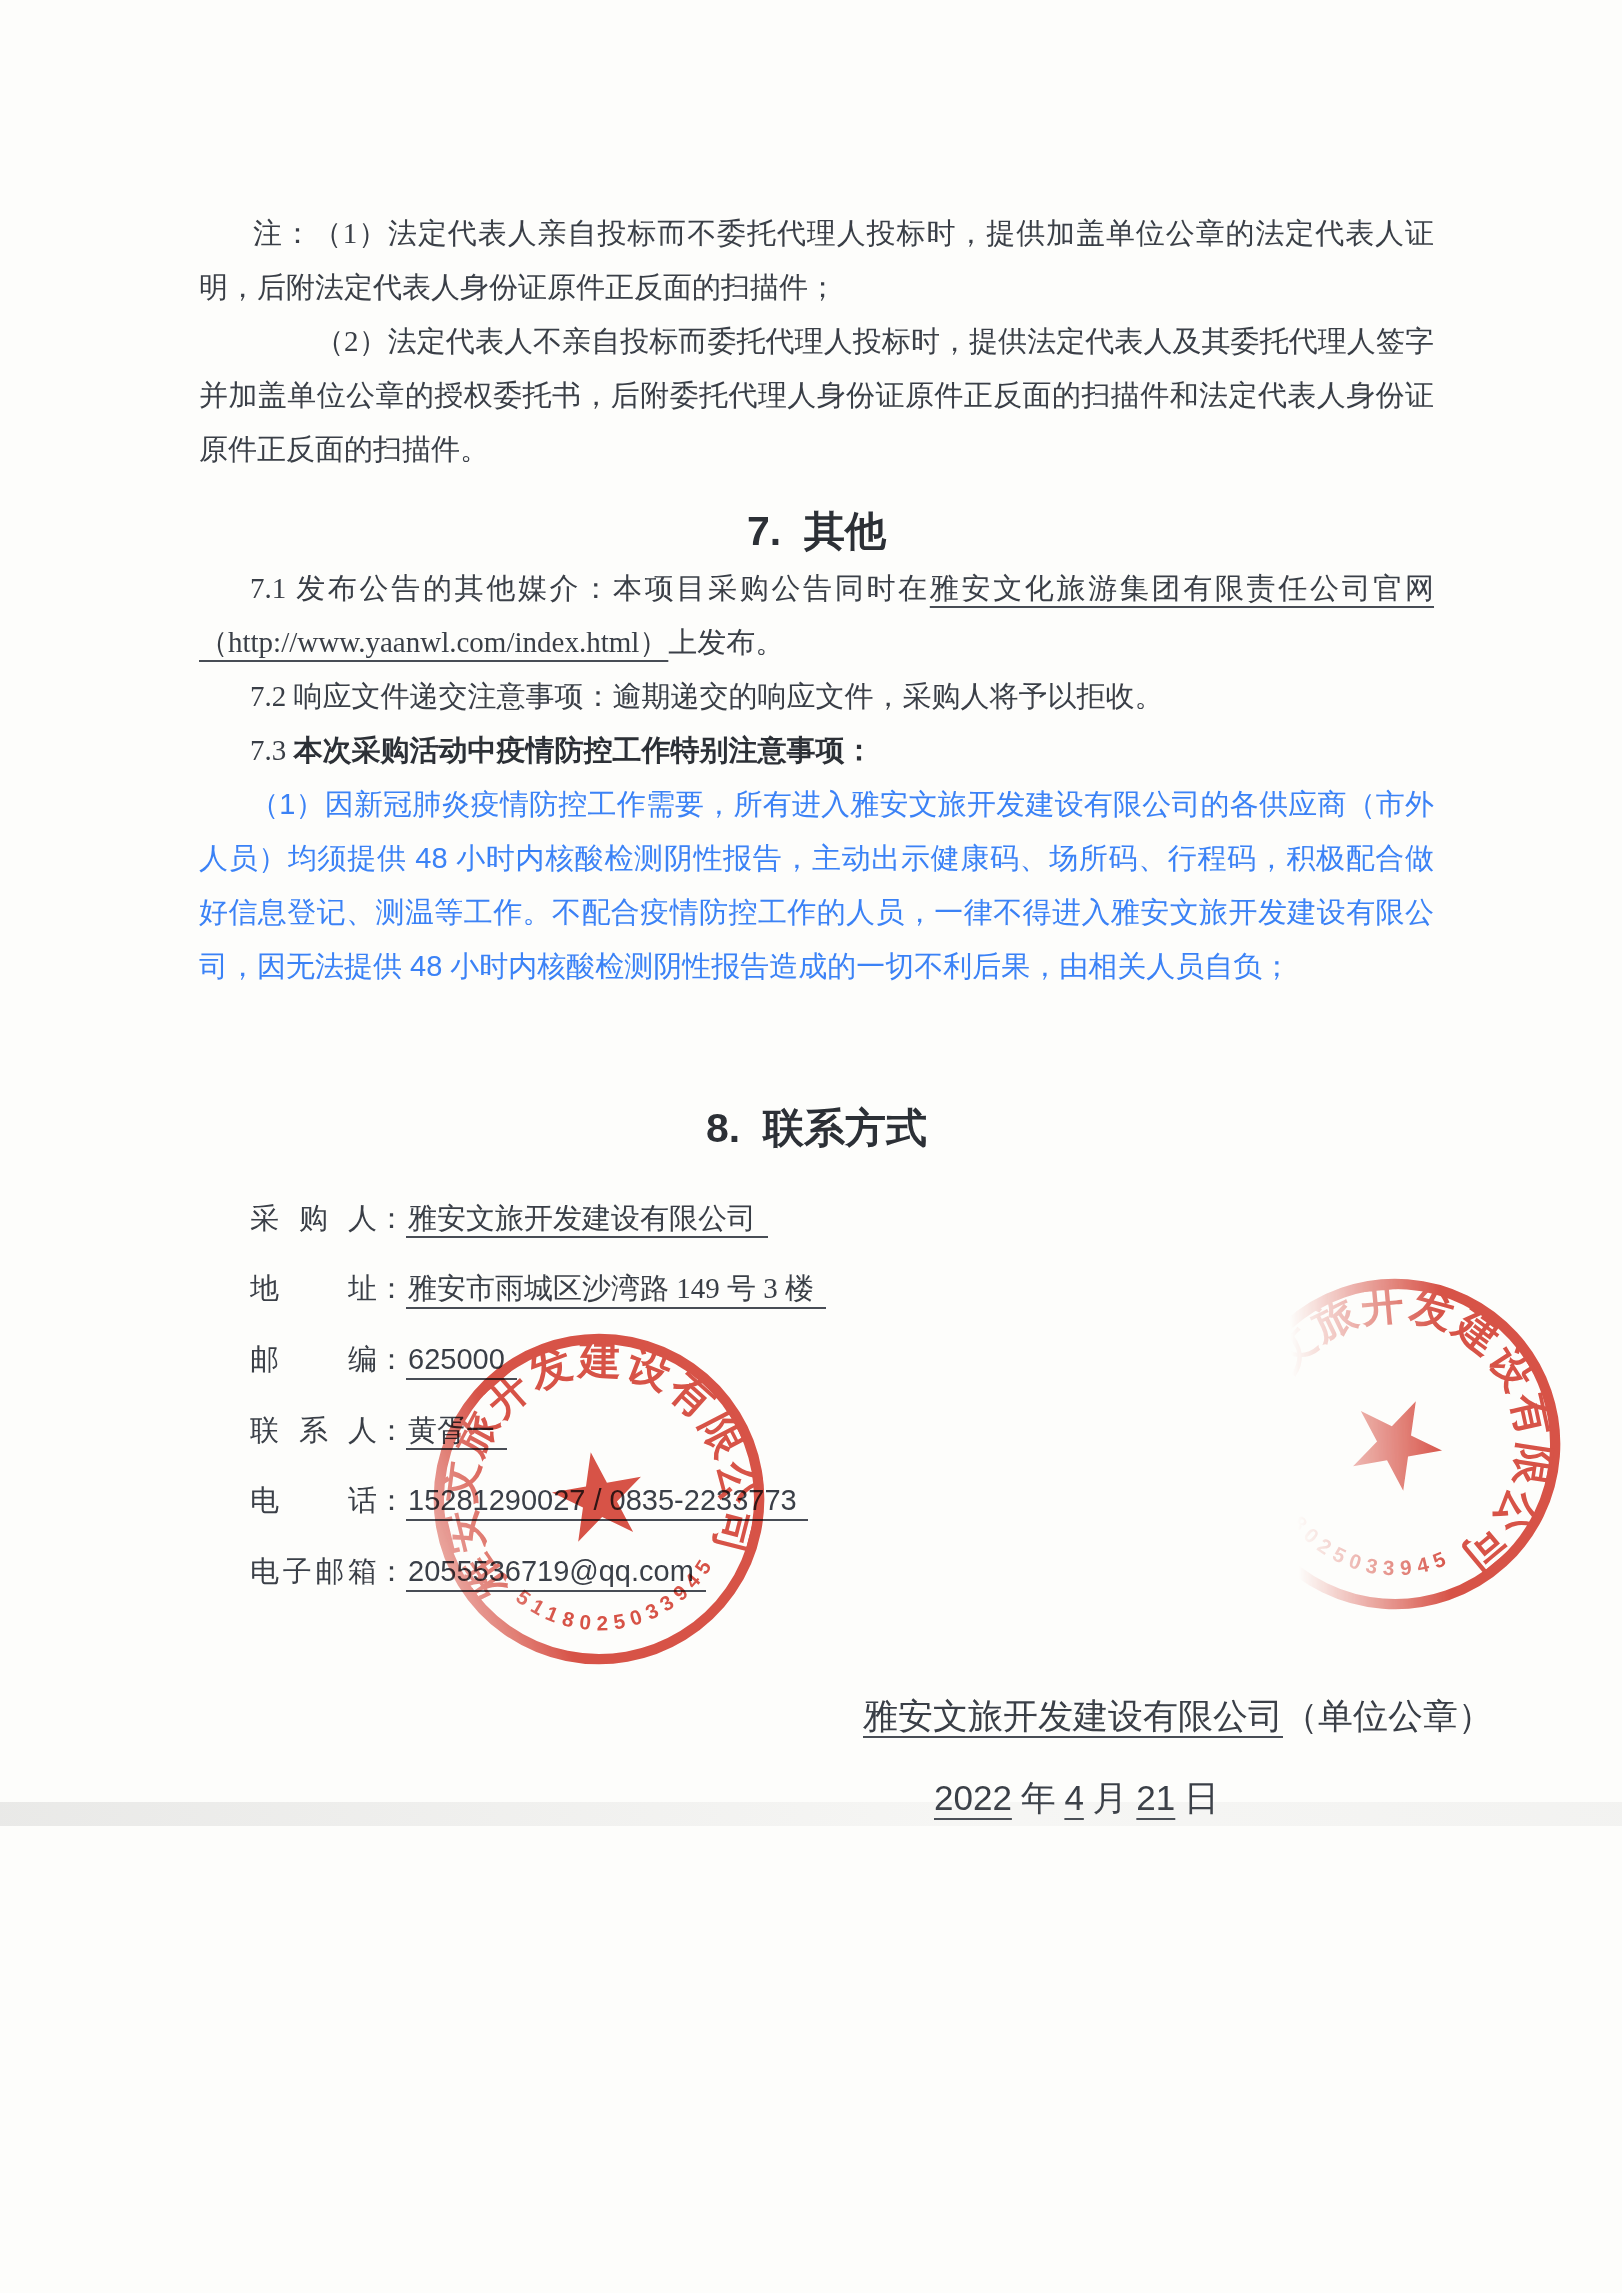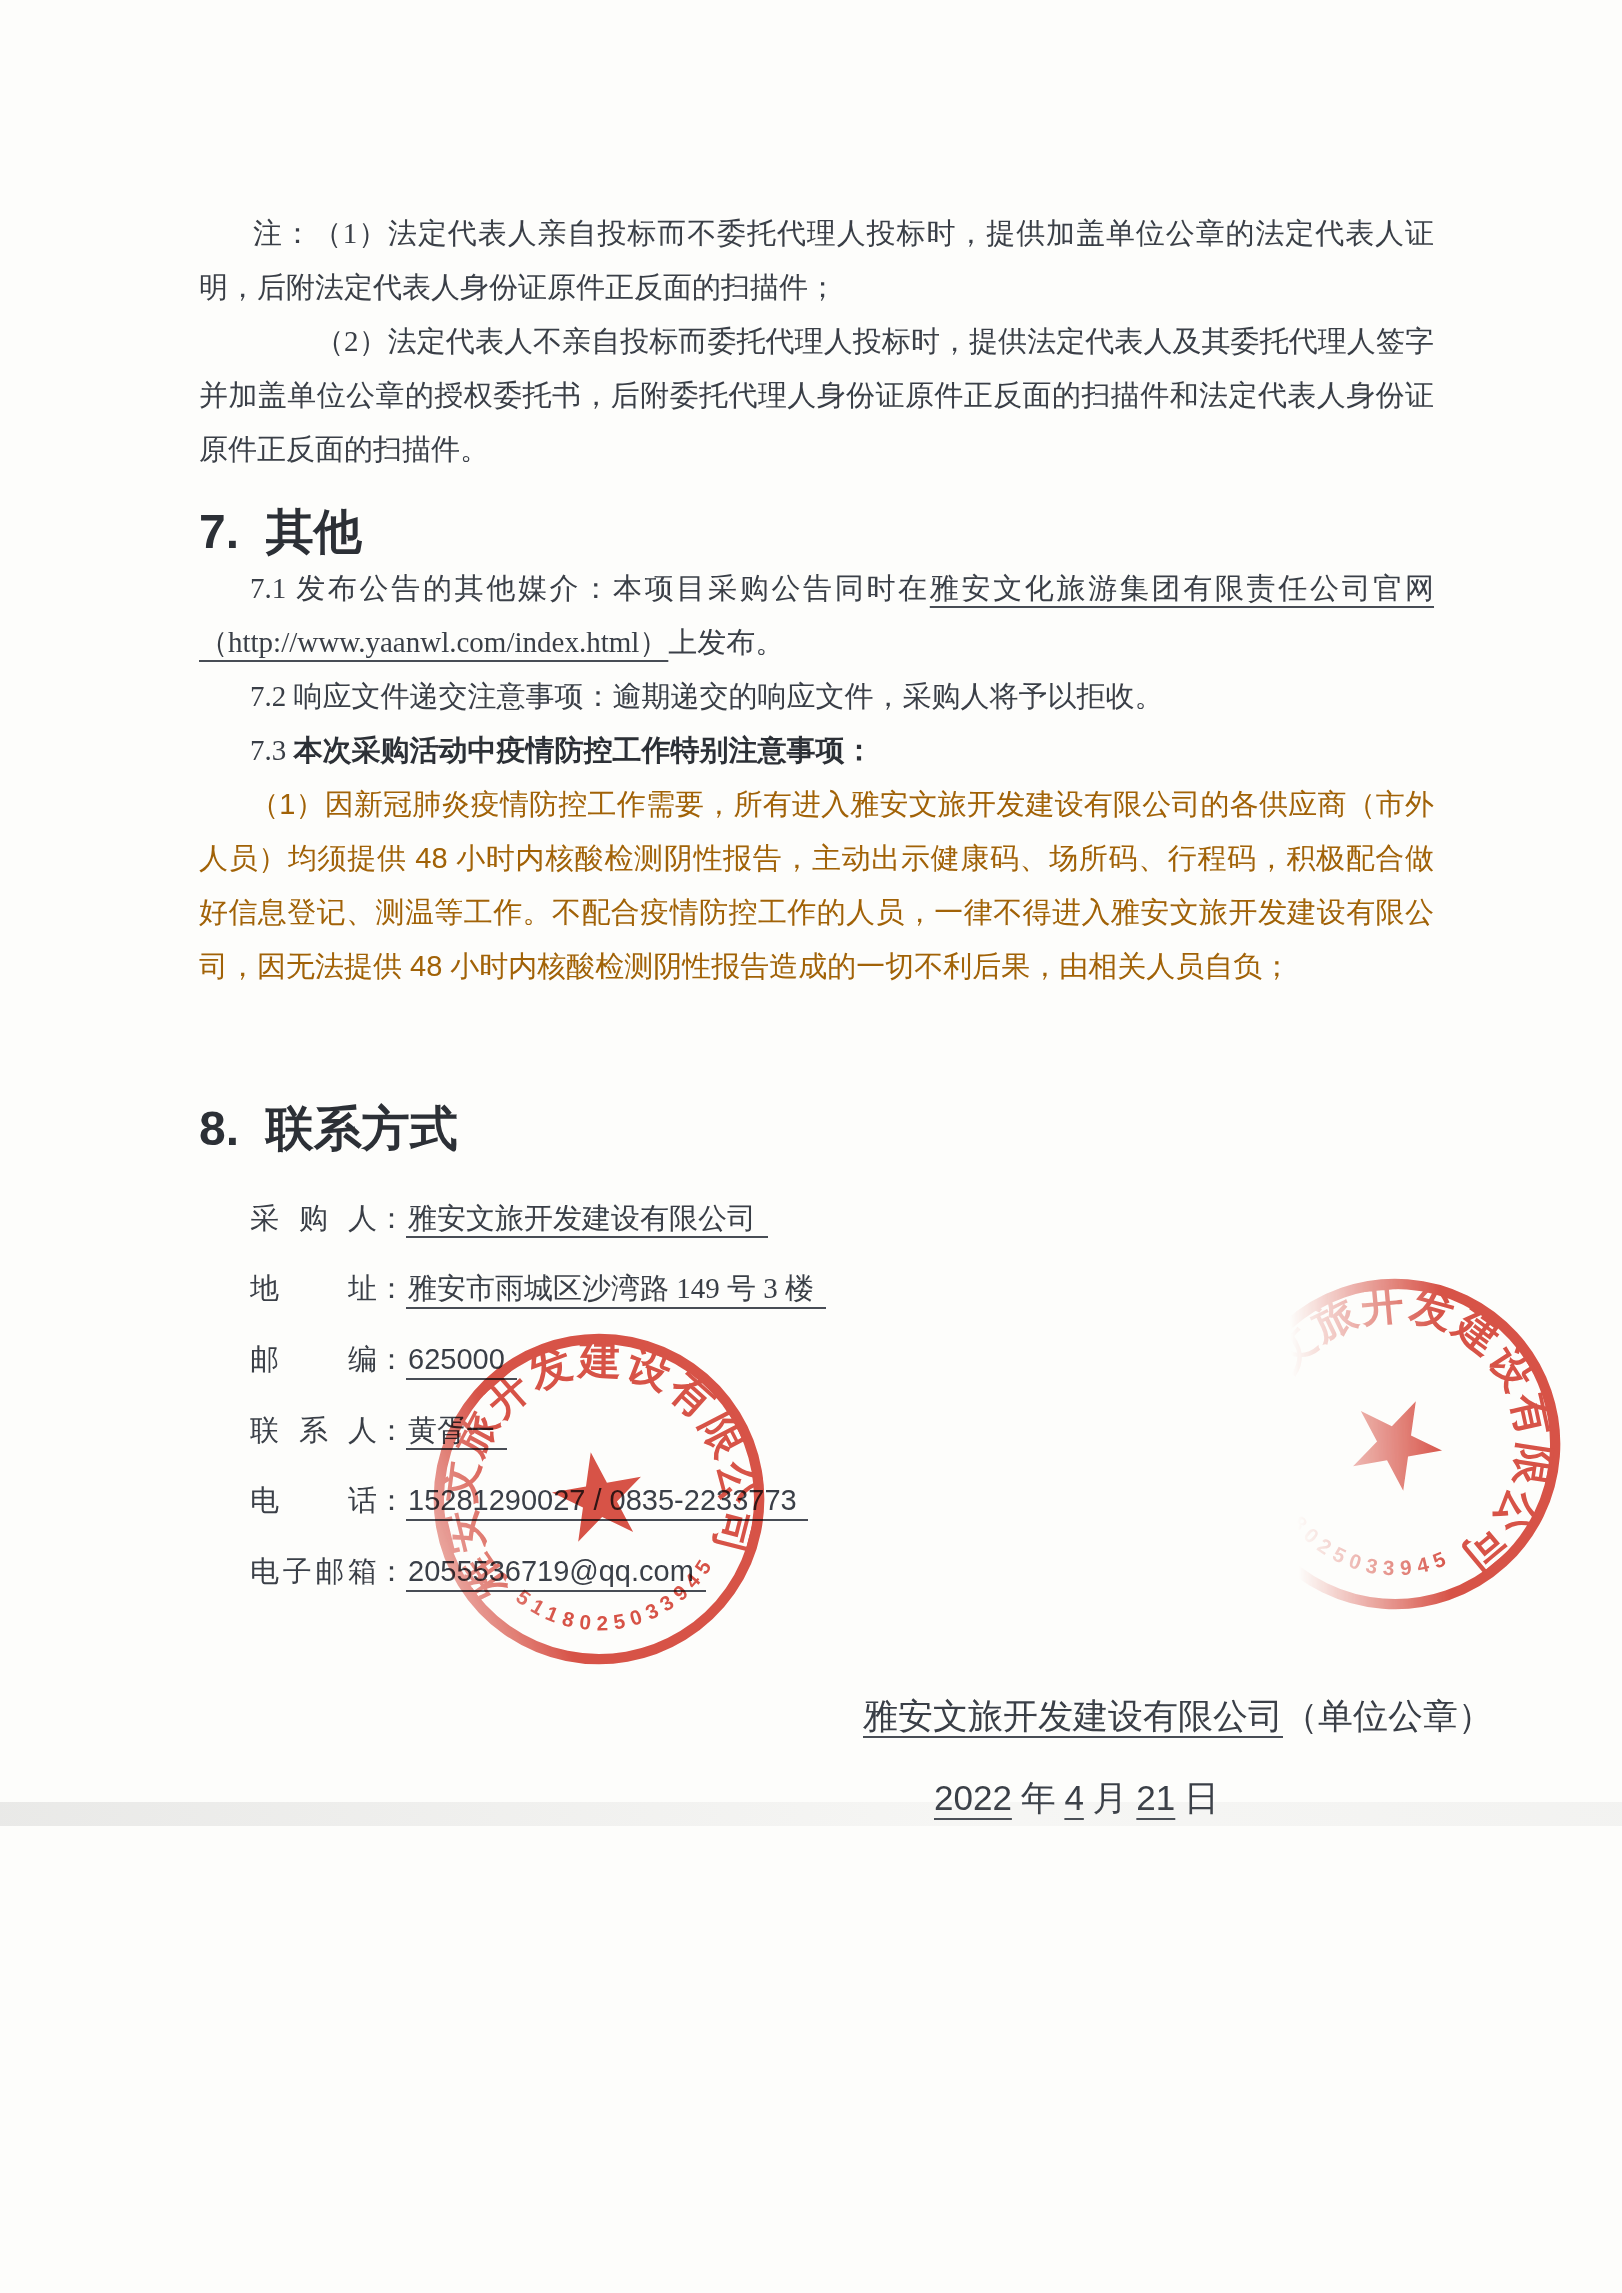--- a/index.html
+++ b/index.html
@@ -8,25 +8,25 @@
   .page{
     position:relative; width:1622px; height:2294px; margin:0 auto;
     background:#fdfdfb; overflow:hidden;
     font-family:"Liberation Serif","DejaVu Serif",serif;
     color:var(--ink);
   }
   .content{ position:absolute; left:199px; top:206px; width:1235px; }
   p.body{ margin:0; font-size:29px; line-height:54px; text-align:justify; }
   .ind1{ text-indent:54px; }
   .ind2{ text-indent:116px; margin-top:19.6px; }
-  .sans{ font-family:"Liberation Sans","DejaVu Sans",sans-serif; color:#a16207; }
+  .sans{ font-family:"Liberation Sans","DejaVu Sans",sans-serif; color:#3b82f6; }
   h1.sec{
     margin:0; font-family:"Liberation Sans","DejaVu Sans",sans-serif;
-    font-weight:bold; font-size:48px; line-height:59px; color:var(--ink-dark);
-    white-space:pre-wrap; text-align:left;
+    font-weight:bold; font-size:41px; line-height:59px; color:var(--ink-dark);
+    white-space:pre-wrap; text-align:center;
   }
   h1.s7{ margin-top:25.5px; }
   h1.s8{ margin-top:106px; }
   .p71{ margin-top:39px; text-indent:51px; }
   .p72{ margin-top:16.7px; text-indent:51px; }
   .p73{ margin-top:14.7px; text-indent:51px; }
   .p73 .bold{ font-family:"Liberation Sans","DejaVu Sans",sans-serif; font-weight:bold; color:var(--ink-dark); }
   .pa1{ margin-top:17.6px; text-indent:51px; }
   .pa2{ margin-top:16.7px; text-indent:51px; }
   .u{ text-decoration:underline; text-decoration-thickness:2px; text-underline-offset:7.8px; text-decoration-color:#484d55; }

